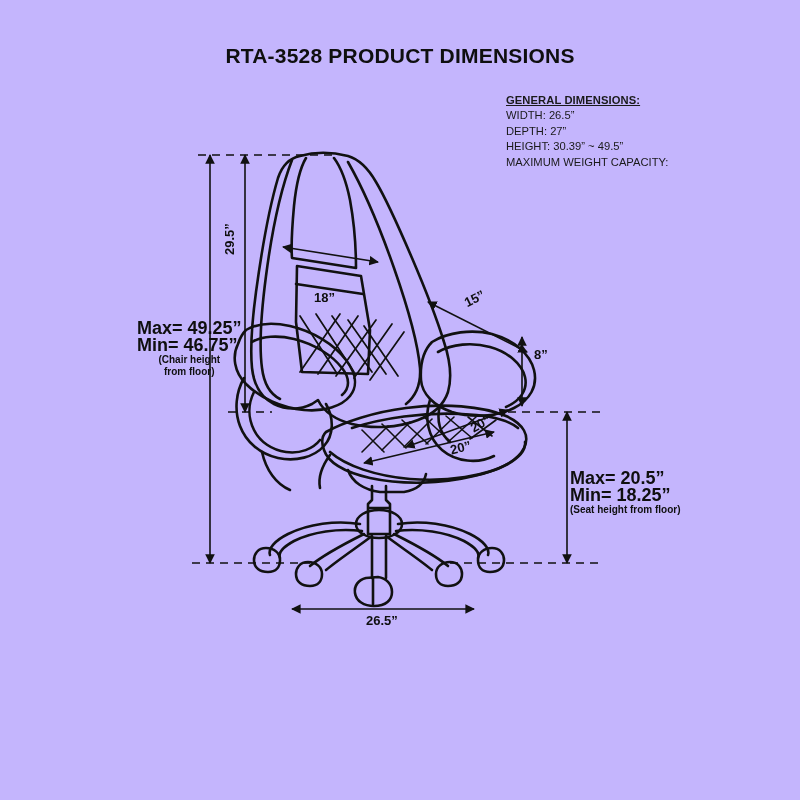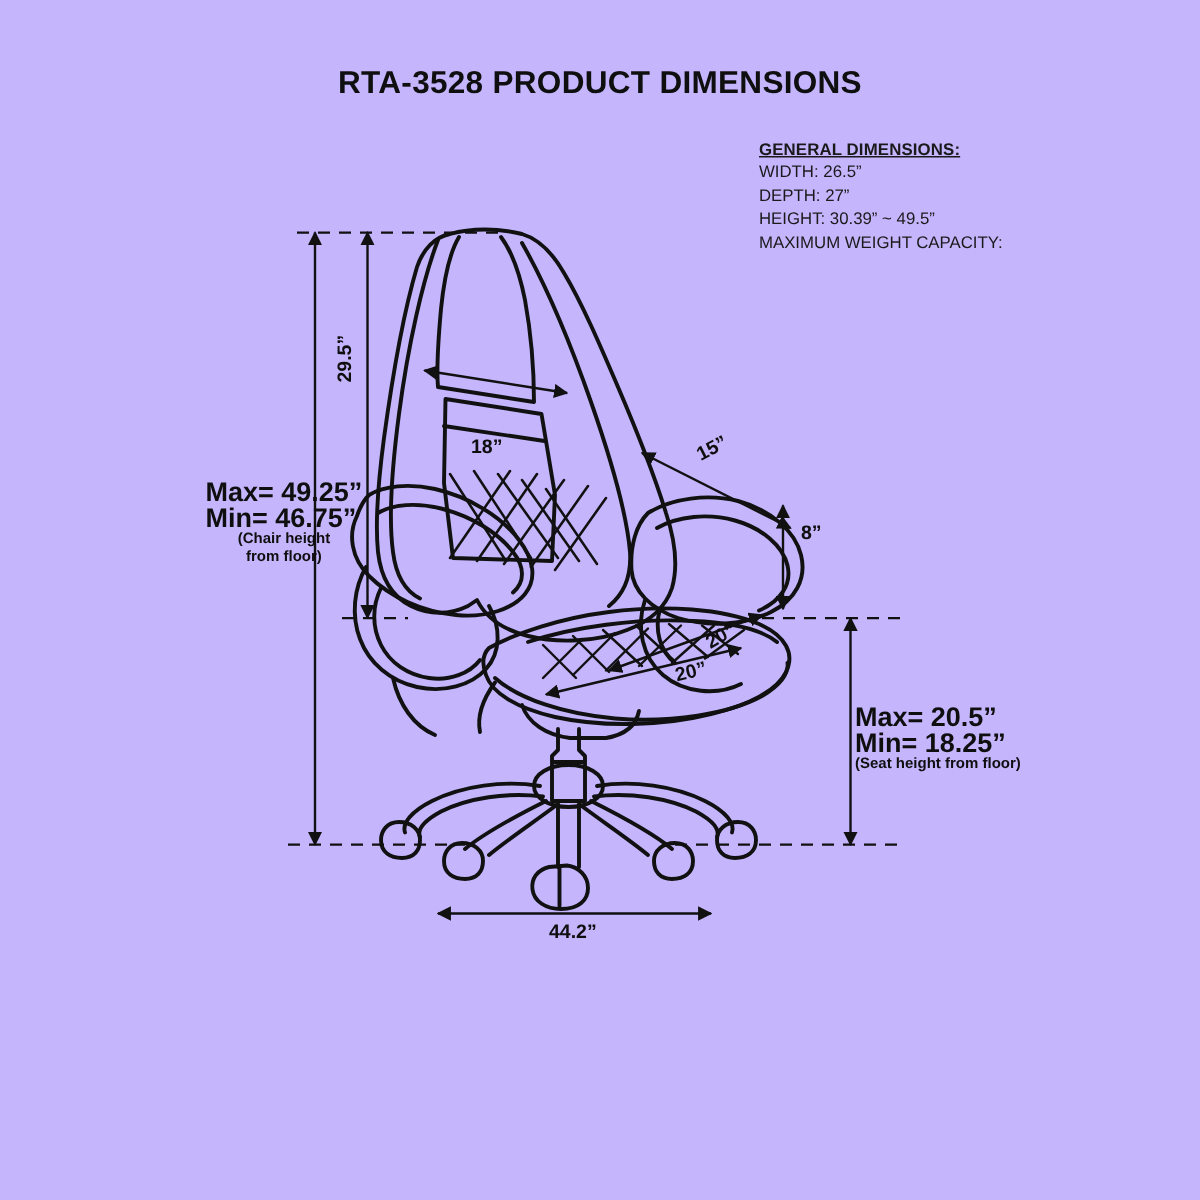--- a/index.html
+++ b/index.html
@@ -362,16 +362,16 @@
     <div class="big">Max= 20.5”</div>
     <div class="big">Min= 18.25”</div>
     <div class="small">(Seat height from floor)</div>
   </div>
 
   <div class="dimlabel" id="label-18">18”</div>
   <div class="dimlabel" id="label-15">15”</div>
   <div class="dimlabel" id="label-8">8”</div>
   <div class="dimlabel" id="label-20a">20”</div>
   <div class="dimlabel" id="label-20b">20”</div>
-  <div class="dimlabel" id="label-265">44.2”</div>
+  <div class="dimlabel" id="label-265">26.5”</div>
   <div class="dimlabel" id="label-295">29.5”</div>
 
 </div>
 
 </body></html>

